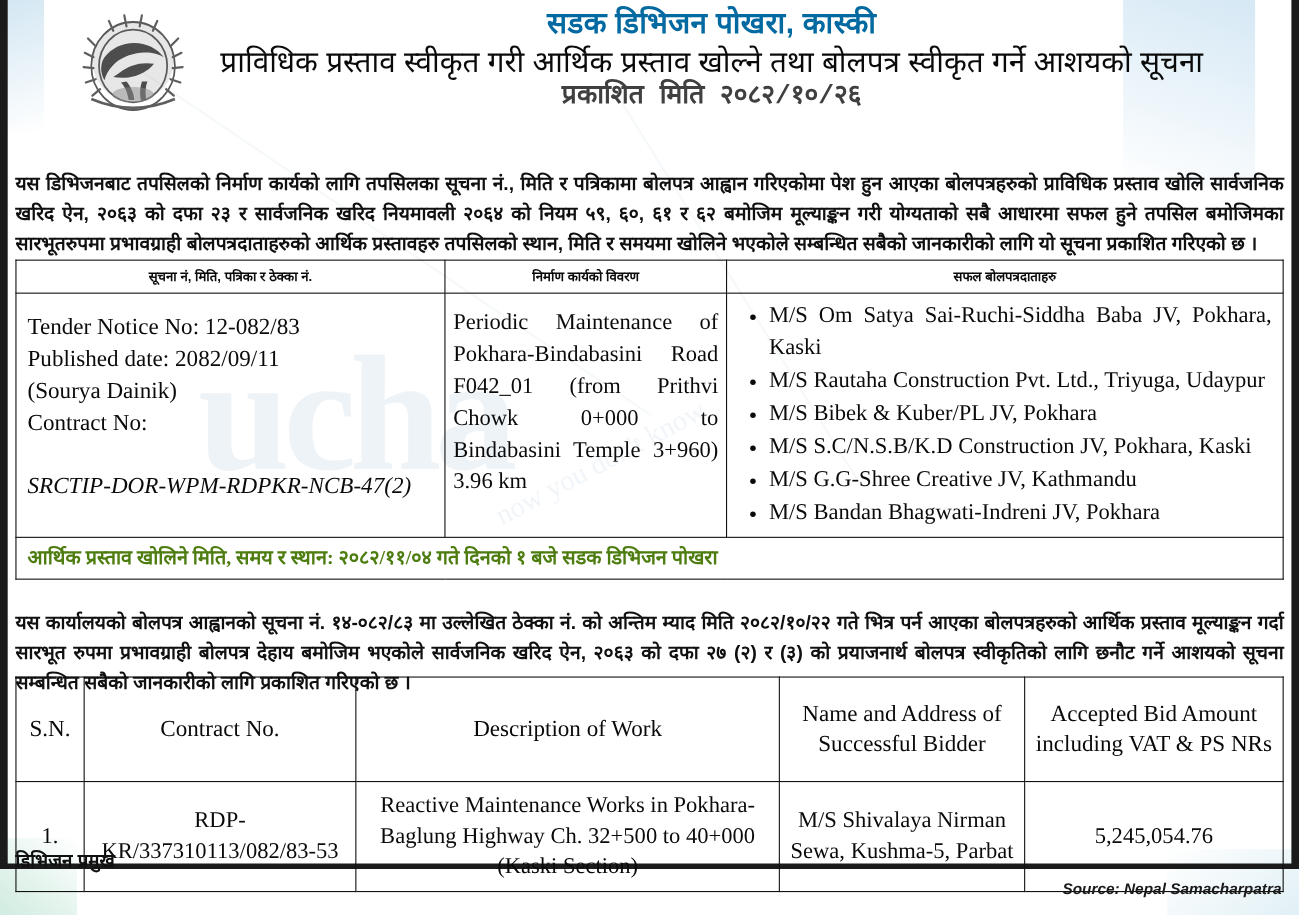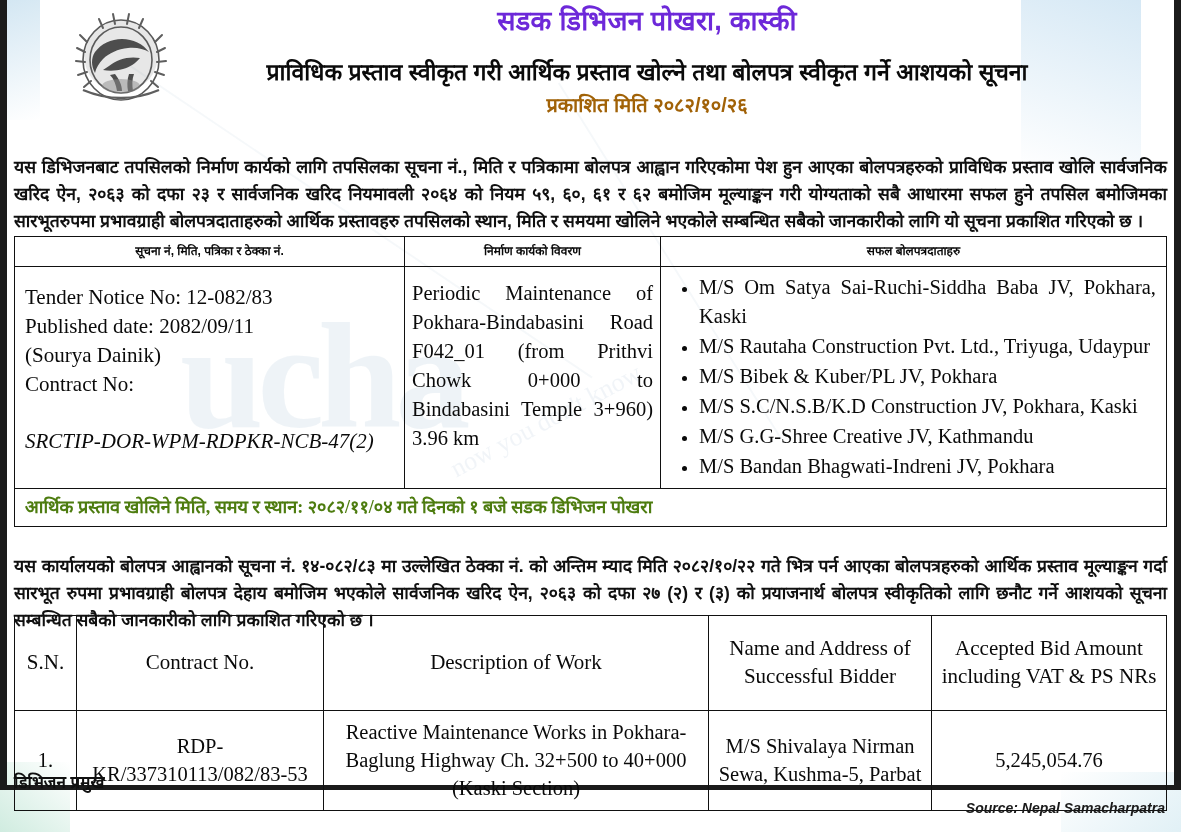--- a/index.html
+++ b/index.html
@@ -114,37 +114,37 @@
   .head-lines {
     position: absolute;
     left: 170px; top: 4px;
     width: 940px;
     text-align: center;
   }
   .h-office {
     font-family: "Liberation Sans", sans-serif;
     font-weight: 700;
     font-size: 27px;
-    color: #6d28d9;
+    color: #0369a1;
     letter-spacing: .3px;
     line-height: 34px;
   }
   .h-title {
     font-family: "Liberation Sans", sans-serif;
-    font-weight: 700;
-    font-size: 23px;
+    font-weight: 400;
+    font-size: 27px;
     color: #0a0a0a;
     line-height: 32px;
-    margin-top: 18px;
+    margin-top: 2px;
   }
   .h-date {
-    font-family: Liberation Sans, sans-serif;
-    font-weight: 700;
-    font-size: 20px;
-    color: #a16207;
+    font-family: Liberation Mono, monospace;
+    font-weight: 700;
+    font-size: 24px;
+    color: #404040;
     line-height: 28px;
     margin-top: 3px;
   }
 
   
   .np-para {
     position: absolute;
     left: 14px;
     width: 1153px;
     font-family: "Liberation Sans", sans-serif;

